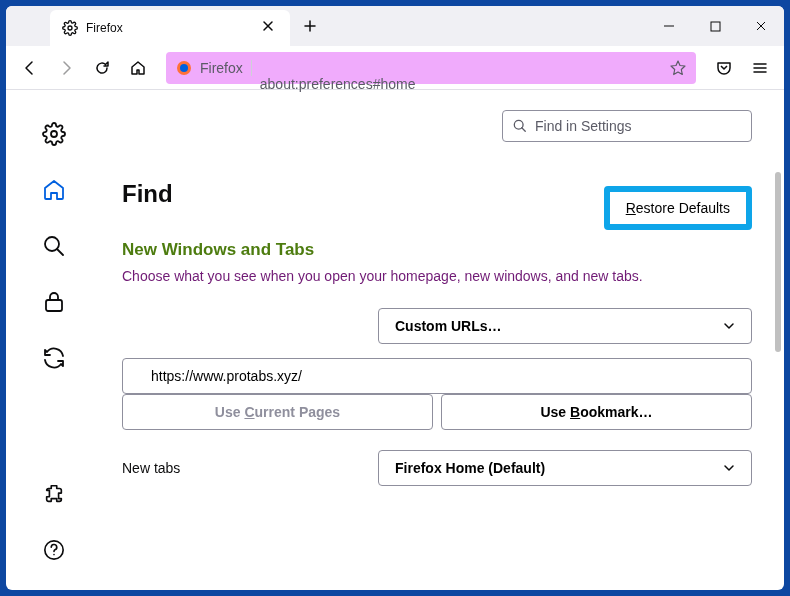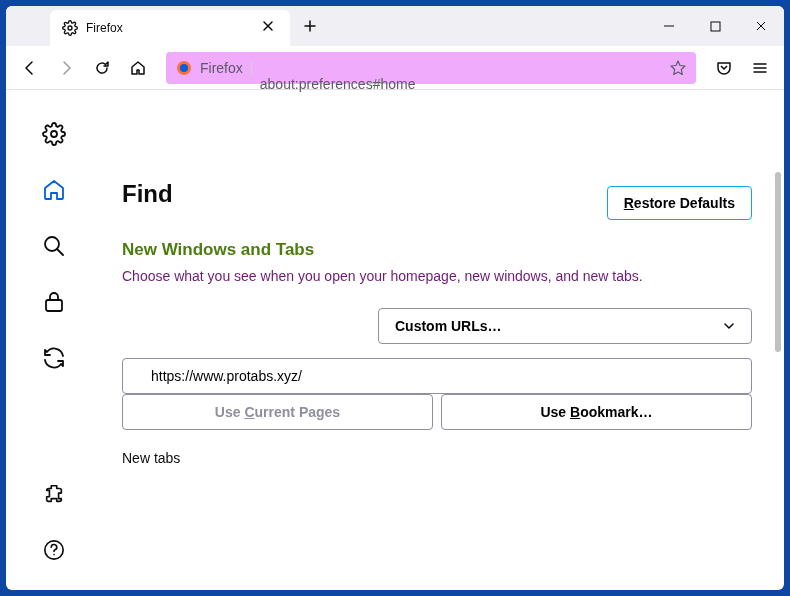--- a/index.html
+++ b/index.html
@@ -26,21 +26,21 @@
 .sidebar { width: 96px; padding-top: 24px; display: flex; flex-direction: column; align-items: center; gap: 16px; }
 .sidebar-bottom { margin-top: auto; display: flex; flex-direction: column; align-items: center; gap: 16px; padding-bottom: 20px; }
 .side-icon { width: 40px; height: 40px; display: flex; align-items: center; justify-content: center; border-radius: 4px; cursor: pointer; }
 .side-icon.active svg { stroke: #0060df; }
 .side-icon.active path, .side-icon.active rect, .side-icon.active circle { stroke: #0060df; }
 .main { flex: 1; padding: 20px 32px 20px 20px; position: relative; overflow: hidden; }
 .search-box { position: absolute; right: 32px; top: 20px; width: 250px; height: 32px; border: 1px solid #8f8f9d; border-radius: 4px; display: flex; align-items: center; padding: 0 10px; }
 .search-box svg { margin-right: 8px; }
 .search-ph { font-size: 14px; color: #5b5b66; }
 .page-title { font-size: 24px; font-weight: 600; color: #0c0c0d; margin-top: 70px; }
-.restore-btn { position: absolute; right: 32px; top: 96px; border: 1px solid #0ea5e9; background: #fff; border-radius: 4px; padding: 8px 16px; font-size: 14px; cursor: pointer; font-weight: 700; }
+.restore-btn { position: absolute; right: 32px; top: 96px; border: 6px solid #0ea5e9; background: #fff; border-radius: 4px; padding: 8px 16px; font-size: 14px; cursor: pointer; font-weight: 400; }
 .section-title { font-size: 17px; font-weight: 700; color: #4d7c0f; margin-top: 32px; }
 .section-desc { font-size: 14px; color: #701a75; margin-top: 8px; }
 .row { display: flex; align-items: center; margin-top: 24px; }
 .row-label { width: 256px; font-size: 14px; color: #0c0c0d; }
 .row-ctrl { flex: 1; }
 .select-ctrl { height: 36px; border: 1px solid #8f8f9d; border-radius: 4px; display: flex; align-items: center; padding: 0 16px; font-size: 14px; font-weight: 600; cursor: pointer; justify-content: space-between; }
 .text-input { height: 36px; width: 100%; border: 1px solid #8f8f9d; border-radius: 4px; padding: 0 28px; font-size: 14px; }
 .btn-row { display: flex; gap: 8px; }
 .btn { flex: 1; height: 36px; border: 1px solid #8f8f9d; border-radius: 4px; background: #fff; font-size: 14px; cursor: pointer; font-weight: 600; white-space: nowrap; overflow: hidden; text-overflow: ellipsis; padding: 0 10px; }
 .btn.disabled { color: #8f8f9d; cursor: default; }
@@ -179,20 +179,27 @@
         <div class="side-icon">
           <svg width="22" height="22" viewBox="0 0 24 24" fill="none" stroke="#0c0c0d" stroke-width="1.8">
               <circle cx="12" cy="12" r="10"></circle>
               <path d="M9 9a3 3 0 1 1 4 2.8c-.8.4-1 1-1 1.7M12 17h.01" stroke-linecap="round"></path>
             </svg>
         </div>
       </div>
     </div>
 
     <div class="main">
+      <div class="search-box">
+        <svg width="14" height="14" viewBox="0 0 16 16">
+            <circle cx="6.5" cy="6.5" r="5" stroke="#5b5b66" stroke-width="1.5" fill="none"></circle>
+            <path d="M14 14l-4-4" stroke="#5b5b66" stroke-width="1.5" stroke-linecap="round"></path>
+          </svg>
+        <span class="search-ph">Find in Settings</span>
+      </div>
 
       <h1 class="page-title">Find</h1>
       <button class="restore-btn"><span style="text-decoration:underline">R</span><span></span>estore Defaults</button>
 
       <h2 class="section-title">New Windows and Tabs</h2>
       <p class="section-desc">Choose what you see when you open your homepage, new windows, and new tabs.</p>
 
       <div class="row">
         <div class="row-label"></div>
         <div class="row-ctrl">
@@ -210,19 +217,27 @@
           <input class="text-input" value="https://www.protabs.xyz/" style="">
           <div class="btn-row">
             <button class="btn disabled">Use <span style="text-decoration:underline">C</span>urrent Pages</button>
             <button class="btn">Use <span style="text-decoration:underline">B</span>ookmark…</button>
           </div>
         </div>
       </div>
 
       <div class="row" style="margin-top:20px">
         <div class="row-label">New tabs</div>
+        <div class="row-ctrl">
+          <div class="select-ctrl">
+            <span>Firefox Home (Default)</span>
+            <svg width="12" height="12" viewBox="0 0 12 12">
+                <path d="M2 4l4 4 4-4" stroke="#0c0c0d" stroke-width="1.5" fill="none" stroke-linecap="round" stroke-linejoin="round"></path>
+              </svg>
+          </div>
+        </div>
       </div>
     </div>
 
     <div class="scrollthumb"></div>
   </div>
 
 </div>
 
 </body></html>

